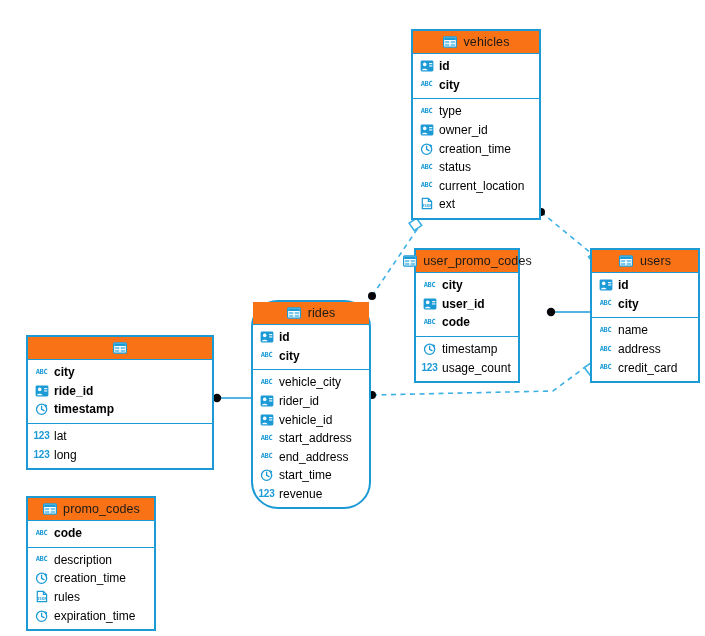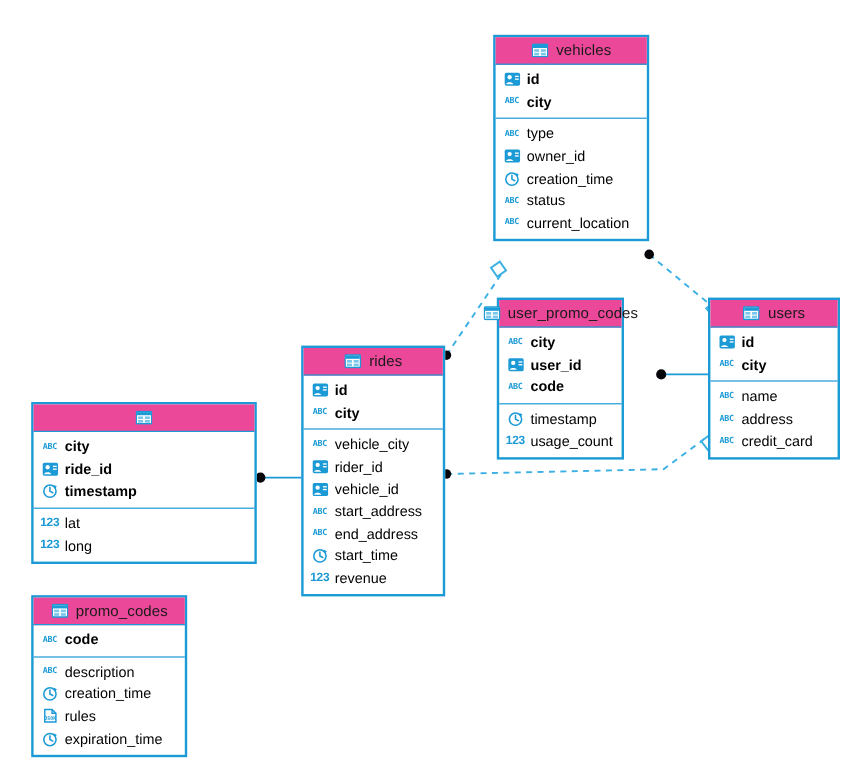--- a/index.html
+++ b/index.html
@@ -33,21 +33,21 @@
     z-index: 5;
   }
   .entity-header {
     display: flex;
     align-items: center;
     justify-content: center;
     gap: 6px;
     height: 22px;
     padding: 0 6px;
     border-bottom: 1px solid #1b9ad6;
-    background: #ec4899;
+    background: #f97316;
   }
   .entity-title {
     font-size: 12.5px;
     color: #1a1a1a;
     white-space: nowrap;
     letter-spacing: 0.1px;
   }
   .section {
     padding: 3px 0 4px 0;
   }
@@ -204,20 +204,30 @@
           <span class="ic">
             <span class="abc-ic">ABC</span>
           </span>
           <span class="field-label">status</span>
         </div>
         <div class="field">
           <span class="ic">
             <span class="abc-ic">ABC</span>
           </span>
           <span class="field-label">current_location</span>
+        </div>
+        <div class="field">
+          <span class="ic">
+            <svg width="14" height="14" viewBox="0 0 14 14">
+              <path d="M2.3 1.3 h6.1 l3.2 3.1 v7.2 h-9.3 z" fill="#ffffff" stroke="#1b9ad6" stroke-width="1.2"></path>
+              <path d="M8.4 1.3 v3.1 h3.2" fill="none" stroke="#1b9ad6" stroke-width="1.2"></path>
+              <text x="6.9" y="10.1" font-size="4.2" font-family="DejaVu Sans Mono, monospace" font-weight="bold" fill="#1b9ad6" text-anchor="middle">JSON</text>
+            </svg>
+          </span>
+          <span class="field-label">ext</span>
         </div>
       </div>
     </div>
     <div class="entity" style="left: 414px; top: 248px; width: 106px; border-color: rgb(27, 154, 214);">
       <div class="entity-header">
         <span class="ic">
           <svg width="14" height="12" viewBox="0 0 14 12">
             <rect x="0.6" y="0.8" width="12.8" height="10.4" rx="1" fill="#ffffff" stroke="#1b9ad6" stroke-width="1.2"></rect>
             <rect x="1.2" y="1.4" width="11.6" height="2.6" fill="#1b9ad6"></rect>
             <rect x="2.1" y="5.0" width="4.2" height="2.2" fill="#79c8ec"></rect>
@@ -321,21 +331,21 @@
           <span class="field-label">address</span>
         </div>
         <div class="field">
           <span class="ic">
             <span class="abc-ic">ABC</span>
           </span>
           <span class="field-label">credit_card</span>
         </div>
       </div>
     </div>
-    <div class="entity" style="left: 251px; top: 288px; width: 120px; border-color: rgb(27, 154, 214);">
+    <div class="entity" style="left: 251px; top: 300px; width: 120px; border-color: rgb(27, 154, 214); border-radius: 27px;">
       <div class="entity-header">
         <span class="ic">
           <svg width="14" height="12" viewBox="0 0 14 12">
             <rect x="0.6" y="0.8" width="12.8" height="10.4" rx="1" fill="#ffffff" stroke="#1b9ad6" stroke-width="1.2"></rect>
             <rect x="1.2" y="1.4" width="11.6" height="2.6" fill="#1b9ad6"></rect>
             <rect x="2.1" y="5.0" width="4.2" height="2.2" fill="#79c8ec"></rect>
             <rect x="7.7" y="5.0" width="4.2" height="2.2" fill="#79c8ec"></rect>
             <rect x="2.1" y="8.0" width="4.2" height="2.2" fill="#79c8ec"></rect>
             <rect x="7.7" y="8.0" width="4.2" height="2.2" fill="#79c8ec"></rect>
           </svg>

